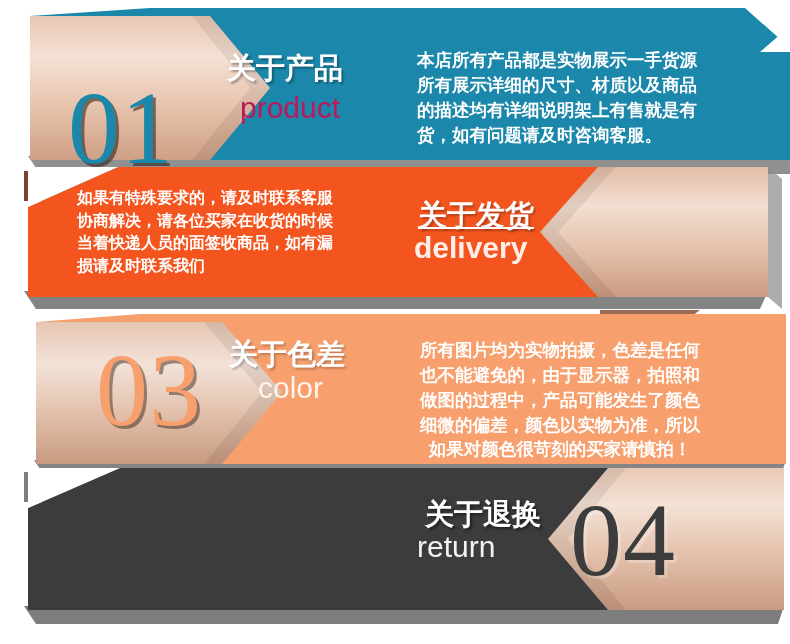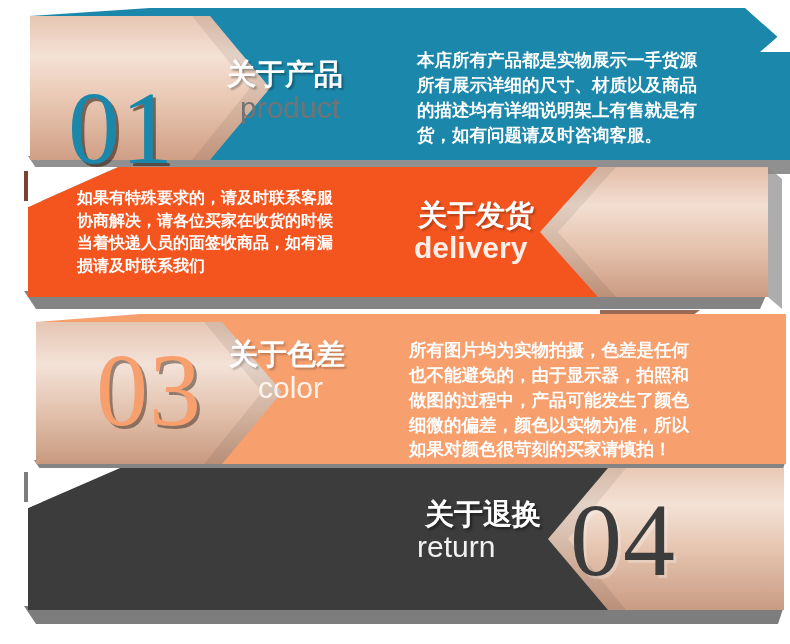--- a/index.html
+++ b/index.html
@@ -63,42 +63,42 @@
     font-family: Liberation Sans, sans-serif;
     font-weight: 600;
     line-height: 1.42;
     white-space: pre-line;
   }
 
   
   #band1 { top: 8px; height: 165px; z-index: 10; }
   #n1 { left: 68px; top: 28px; font-size: 104px; color: #1b87ab;
         text-shadow: 3px 3px 0 rgba(40,20,10,.55); margin-top: 40px; }
-  #t1cn { left: 227px; top: 52px; font-size: 29px; color: #ffffff;
+  #t1cn { left: 227px; top: 46px; font-size: 29px; color: #ffffff;
           text-shadow: 2px 2px 2px rgba(0,0,0,.30); }
-  #t1en { left: 240px; top: 85px; font-size: 30px; color: #737373; }
+  #t1en { left: 240px; top: 85px; font-size: 30px; color: #be185d; }
   #b1 { left: 417px; top: 40px; width: 310px; font-size: 17.5px; color: #ffffff; }
 
   
   #band2 { top: 163px; height: 150px; z-index: 20; }
   #n2 { left: 562px; top: 23px; font-size: 104px; color: #f4551f;
         text-shadow: 3px 3px 0 rgba(40,15,5,.55); }
   #t2cn { left: 418px; top: 38px; font-size: 29px; color: #ffffff;
-          text-shadow: 2px 2px 2px rgba(0,0,0,.25); }
+          text-shadow: 2px 2px 2px rgba(0,0,0,.25); text-decoration: underline; }
   #t2en { left: 414px; top: 70px; font-size: 30px; color: #ffeee7; font-weight: bold; }
   #b2 { left: 77px; top: 24px; width: 320px; font-size: 16px; color: #ffffff; }
 
   
   #band3 { top: 310px; height: 165px; z-index: 30; }
   #n3 { left: 96px; top: 28px; font-size: 104px; color: #f79f6d;
         text-shadow: 3px 3px 0 rgba(40,20,10,.45); }
   #t3cn { left: 229px; top: 30px; font-size: 29px; color: #ffffff;
           text-shadow: 2px 2px 2px rgba(0,0,0,.22); }
   #t3en { left: 258px; top: 63px; font-size: 30px; color: #fff4ec; }
-  #b3 { left: 409px; top: 28px; width: 320px; font-size: 17.5px; color: #ffffff; }
+  #b3 { left: 400px; top: 28px; width: 320px; font-size: 17.5px; color: #ffffff; text-align: center; }
 
   
   #band4 { top: 466px; height: 160px; z-index: 40; }
   #n4 { left: 570px; top: 22px; font-size: 104px; color: #3c3c3c;
         text-shadow: 3px 3px 0 rgba(255,255,255,.25); }
   #t4cn { left: 425px; top: 34px; font-size: 29px; color: #ffffff;
           text-shadow: 2px 2px 3px rgba(0,0,0,.5); }
   #t4en { left: 417px; top: 66px; font-size: 30px; color: #f2f2f2; }
   #b4 { left: 75px; top: 25px; width: 320px; font-size: 17.5px; color: #ffffff; }
 </style>

